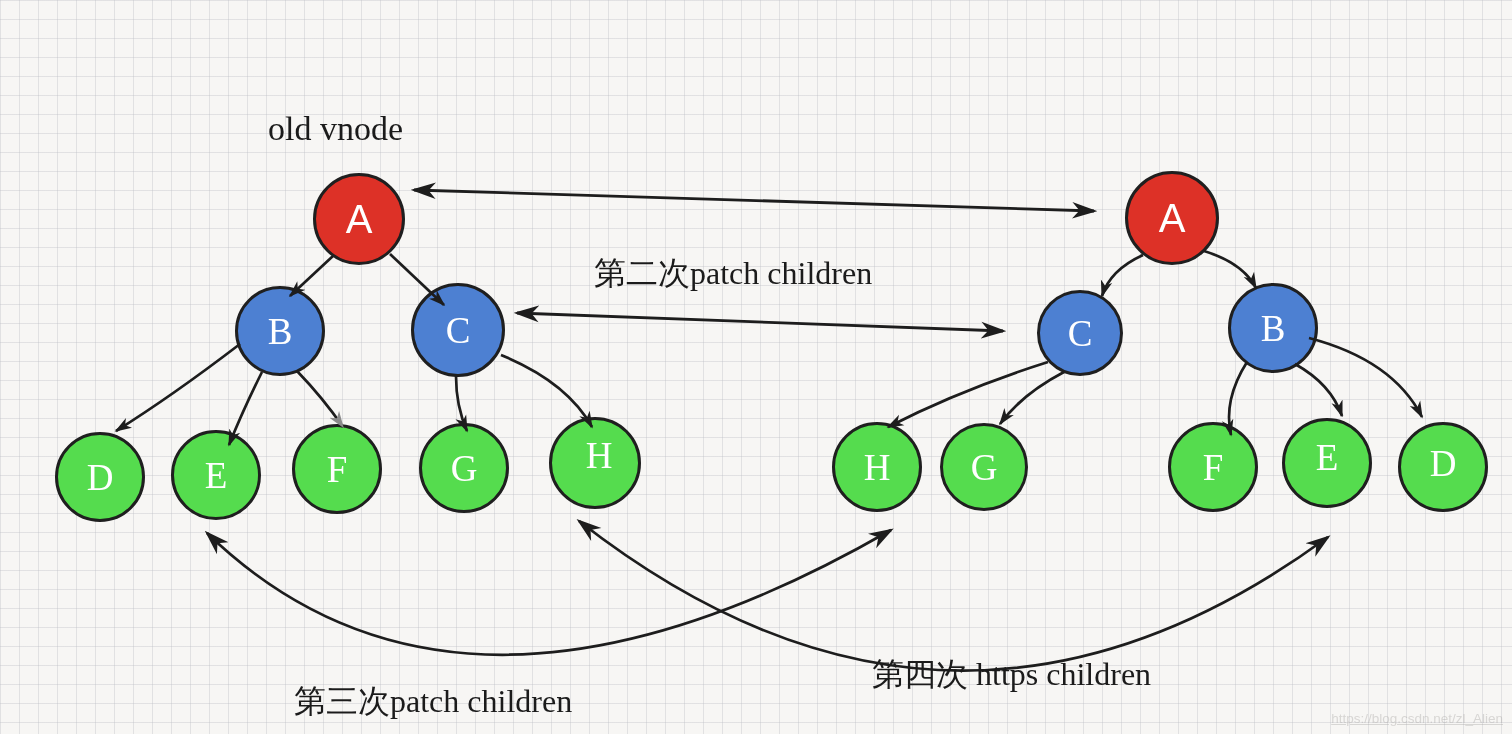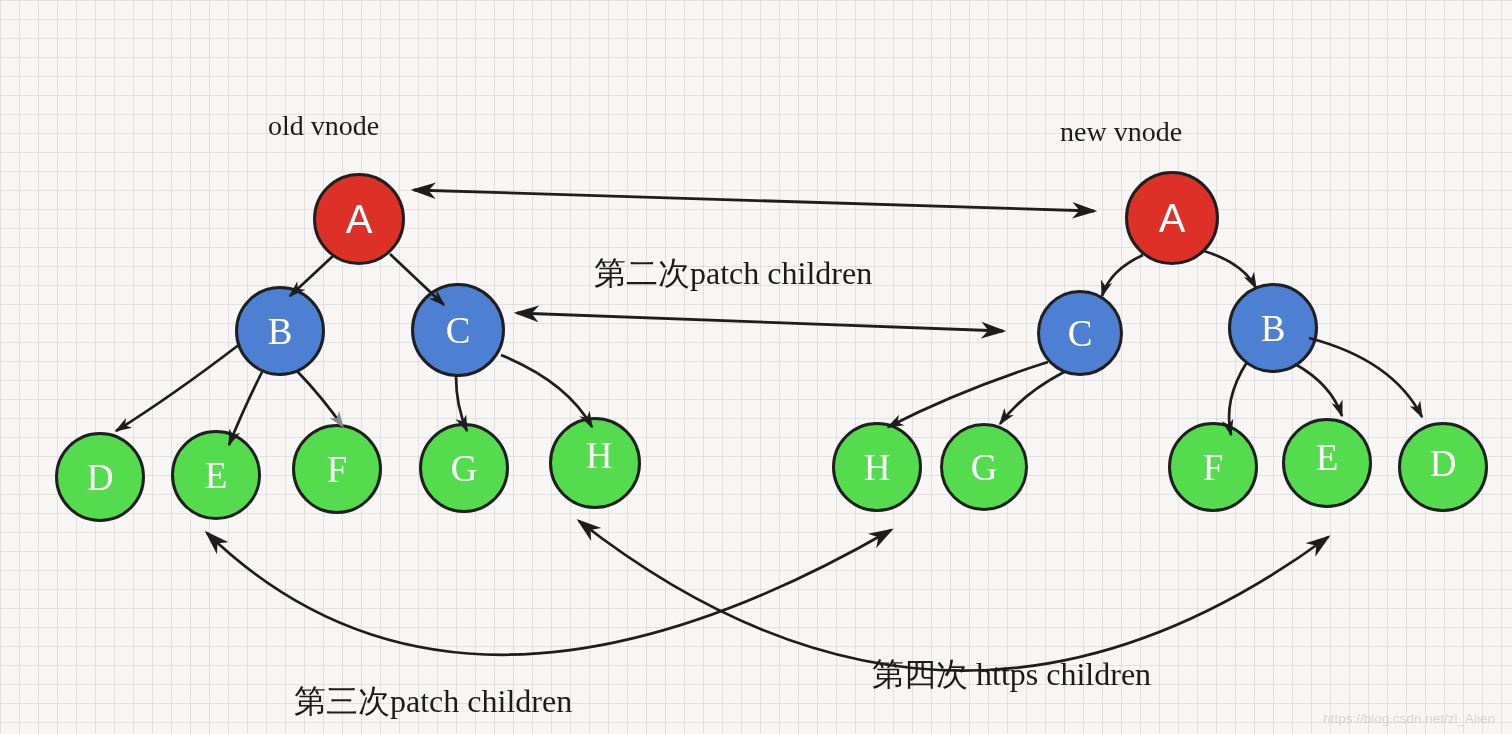--- a/index.html
+++ b/index.html
@@ -37,38 +37,39 @@
   #edges{
     position:absolute;left:0;top:0;z-index:2;
     pointer-events:none;
   }
   .label{
     position:absolute;
     color:#1b1b1b;
     white-space:nowrap;
     z-index:3;
   }
-  .tree-label{font-size:28px;}
+  .tree-label{font-size:34px;}
   .patch-label{font-size:32px;}
   .watermark{
     position:absolute;
     z-index:4;
     white-space:nowrap;
     font-family:"Liberation Sans","DejaVu Sans",sans-serif;
     text-align:right;
   }
   .wm-main{
     right:10px;top:691px;
     font-size:19px;
     color:rgba(148,145,140,0.60);
   }
   .wm-sub{
-    right:17px;top:711px;
+    right:9px;top:711px;
     font-size:13.5px;
     color:rgba(172,170,167,0.42);
+    text-decoration:underline;
   }
 </style>
 </head>
 <body>
 
 <div id="stage">
 
   <div class="node root" style="left: 313px; top: 173px; width: 92px; height: 92px; background: rgb(221, 49, 39);">
     <span>A</span>
   </div>
@@ -148,21 +149,20 @@
     <path d="M 1295 364 Q 1331 384 1342 416" stroke="#1d1d1d" stroke-width="2.7" fill="none" marker-end="url(#ah-sm)"></path>
     <path d="M 1309 338 Q 1393 360 1422 417" stroke="#1d1d1d" stroke-width="2.7" fill="none" marker-end="url(#ah-sm)"></path>
 
     <path d="M 414 190 L 1094 211" stroke="#1d1d1d" stroke-width="2.8" fill="none" marker-start="url(#ah-big)" marker-end="url(#ah-big)"></path>
     <path d="M 517 313 L 1003 331" stroke="#1d1d1d" stroke-width="2.8" fill="none" marker-start="url(#ah-big)" marker-end="url(#ah-big)"></path>
     <path d="M 207 533 Q 460 778 891 530" stroke="#1d1d1d" stroke-width="2.7" fill="none" marker-start="url(#ah-big)" marker-end="url(#ah-big)"></path>
     <path d="M 579 521 Q 952 812 1328 537" stroke="#1d1d1d" stroke-width="2.7" fill="none" marker-start="url(#ah-big)" marker-end="url(#ah-big)"></path>
   </svg>
 
   <div class="label tree-label" style="left:268px;top:110px">old vnode</div>
-  <div class="label tree-label" style="left:1060px;top:116px">new vnode</div>
 
   <div class="label patch-label" style="left:294px;top:680px">第三次patch children</div>
   <div class="label patch-label" style="left:594px;top:252px">第二次patch children</div>
   <div class="label patch-label" style="left:872px;top:653px">第四次 https children</div>
 
   <div class="watermark wm-sub">https://blog.csdn.net/zl_Alien</div>
 
 </div>
 
 </body></html>

